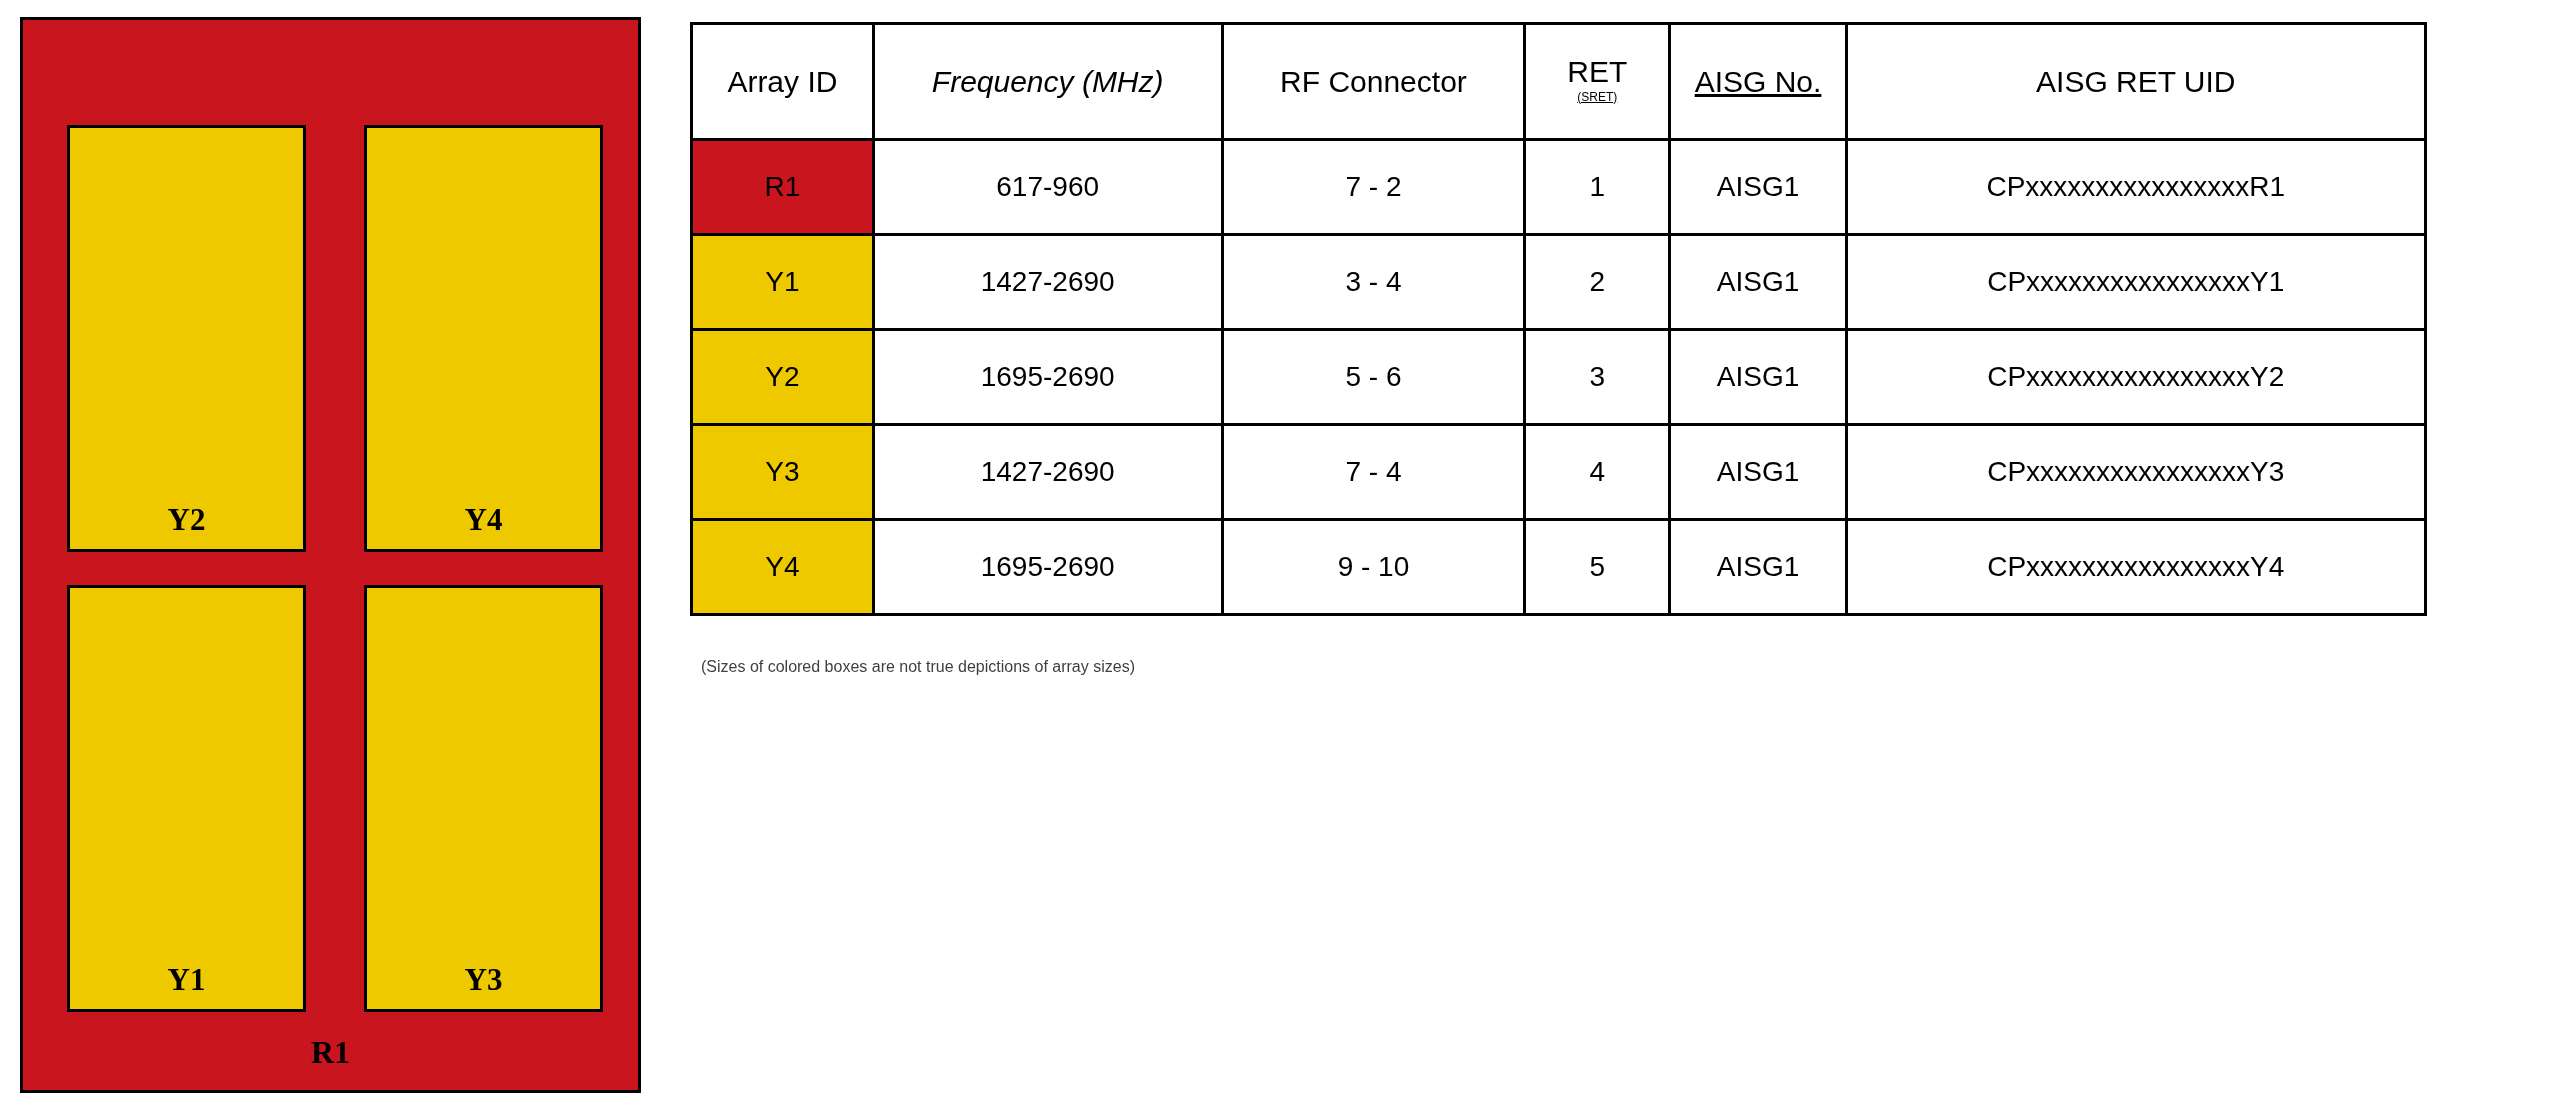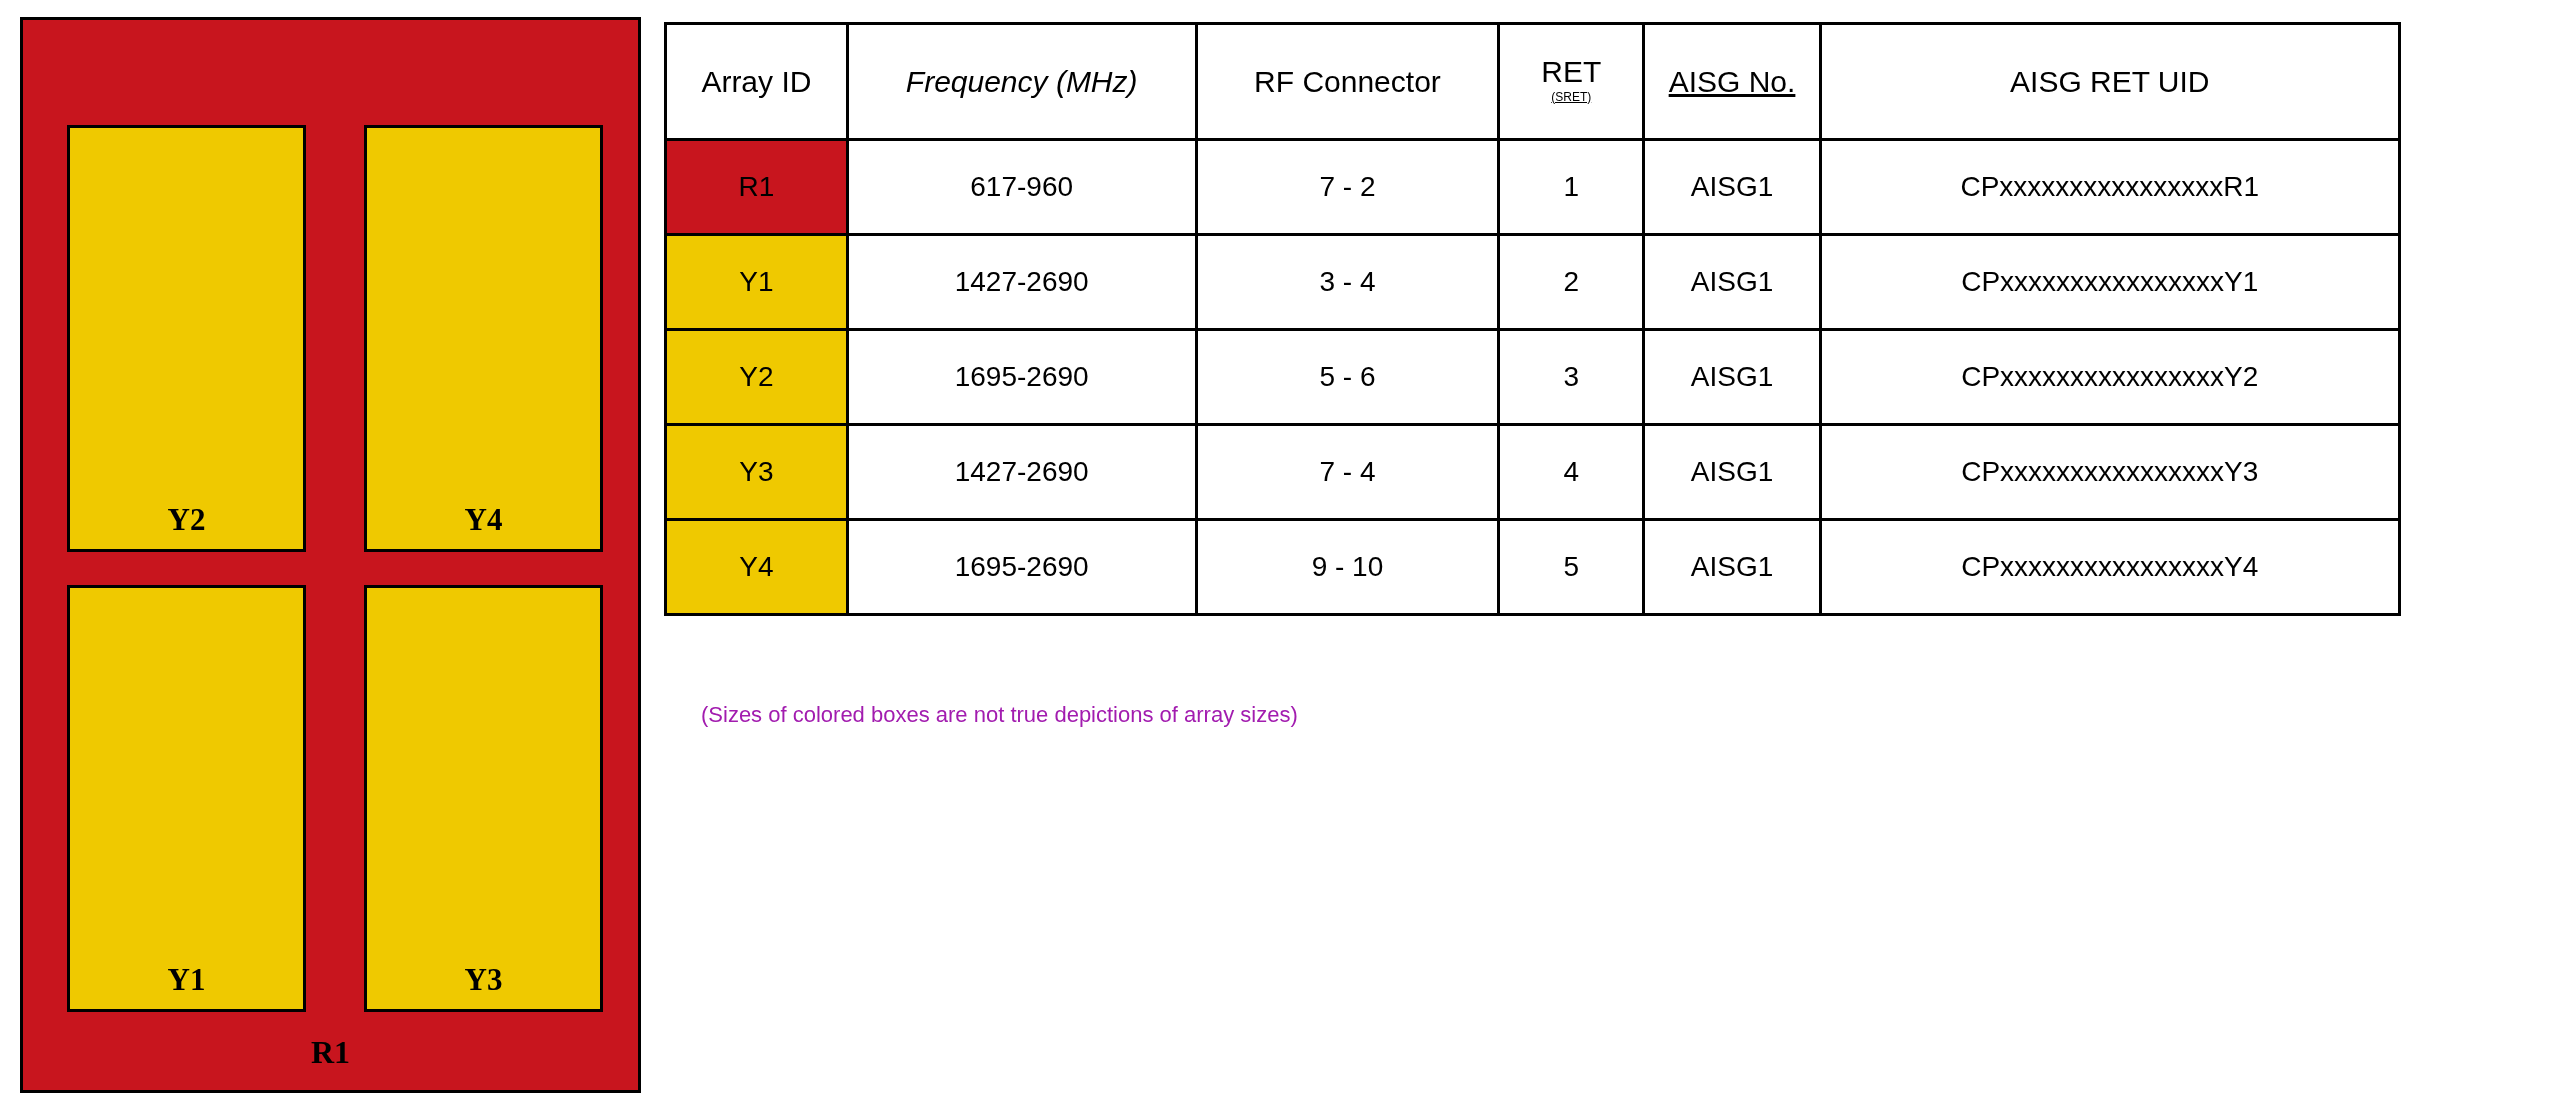--- a/index.html
+++ b/index.html
@@ -62,21 +62,21 @@
     font-family: "Liberation Serif", serif;
     font-weight: bold;
     font-size: 32px;
     color: #000000;
     line-height: 1;
   }
 
   
   #ret-table-wrap {
     position: absolute;
-    left: 664px;
+    left: 690px;
     top: 22px;
     width: 1664px;
   }
   table#ret-table {
     border-collapse: collapse;
     table-layout: fixed;
     width: 1664px;
     background: #ffffff;
   }
   table#ret-table th,
@@ -110,25 +110,24 @@
   .col-aisg   { width: 165px; text-decoration: underline; }
   .col-uid    { width: 567px; }
 
   td.cell-red    { background: #C8151E; }
   td.cell-yellow { background: #EFC900; }
 
   #table-footnote {
     position: absolute;
     left: 701px;
     top: 658px;
-    font-size: 22px;
-    color: #a21caf;
+    font-size: 16px;
+    color: #404040;
     font-family: "Liberation Sans", sans-serif;
     white-space: nowrap;
-    margin-top: 44px;
   }
 </style>
 </head>
 <body>
 
 <div id="antenna-diagram">
 
   <div class="array-box" id="array-box-y2">
     <span class="array-box-label">Y2</span>
   </div>

